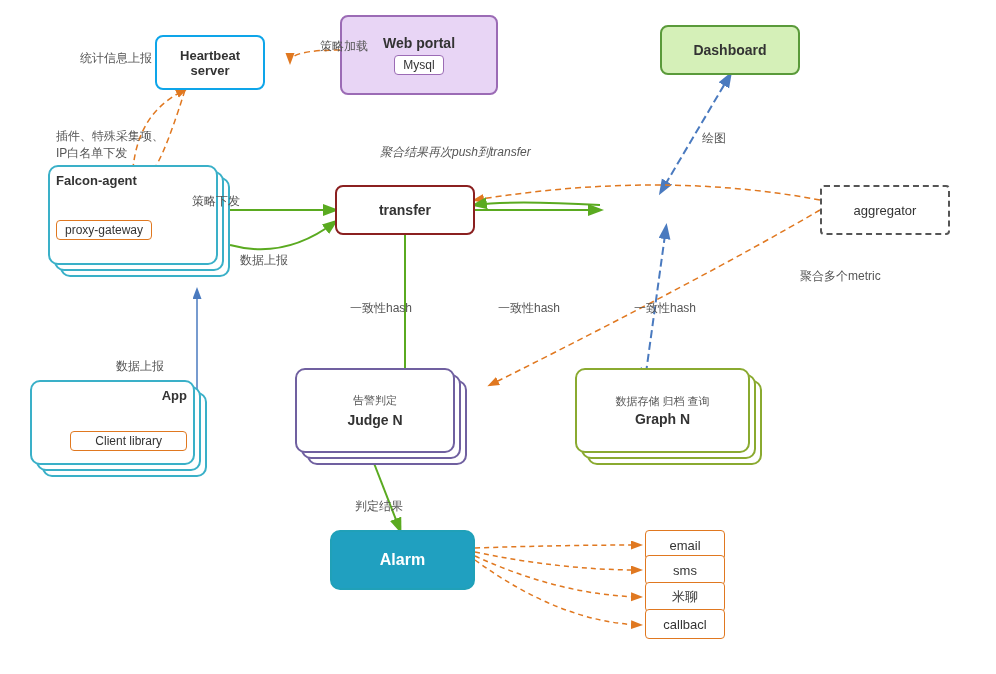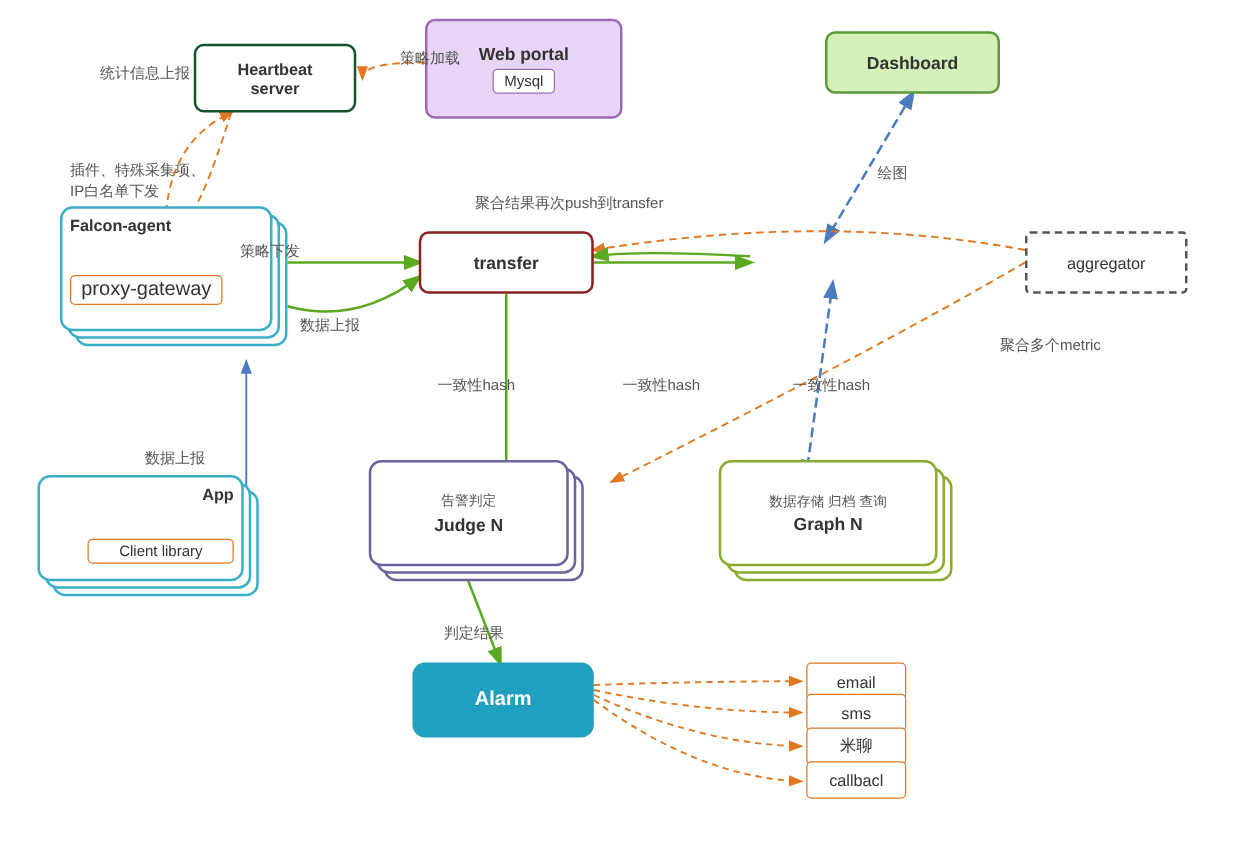--- a/index.html
+++ b/index.html
@@ -21,22 +21,22 @@
       display: flex;
       align-items: center;
       justify-content: center;
       text-align: center;
       font-size: 14px;
       font-weight: bold;
     }
     
     .heartbeat-server {
       left: 155px; top: 35px;
-      width: 130px; height: 55px;
-      border: 2px solid #14532d;
+      width: 110px; height: 55px;
+      border: 2px solid #0ea5e9;
       border-radius: 8px;
       background: #fff;
       color: #333;
       font-size: 13px;
     }
     
     .web-portal {
       left: 340px; top: 15px;
       width: 158px; height: 80px;
       border: 2px solid #9b6bb5;
@@ -121,21 +121,21 @@
       font-size: 13px;
       font-weight: bold;
       color: #333;
     }
     .proxy-box {
       margin-top: 32px;
       border: 1.5px solid #e07820;
       border-radius: 4px;
       background: #fff;
       padding: 2px 8px;
-      font-size: 16px;
+      font-size: 12px;
       font-weight: normal;
     }
     
     .judge-stack {
       position: absolute;
       left: 295px; top: 368px;
     }
     .judge-card {
       position: absolute;
       width: 160px; height: 85px;
@@ -421,21 +421,21 @@
   </div>
   <div class="ann" style="left:192px; top:193px;">
     <span>策略下发</span>
   </div>
   <div class="ann" style="left:240px; top:252px;">
     <span>数据上报</span>
   </div>
   <div class="ann" style="left:116px; top:358px;">
     <span>数据上报</span>
   </div>
-  <div class="ann" style="left:380px; top:154px;">
+  <div class="ann" style="left:380px; top:144px;font-style:italic;">
     <span>聚合结果再次push到transfer</span>
   </div>
   <div class="ann" style="left:350px; top:300px;">
     <span>一致性hash</span>
   </div>
   <div class="ann" style="left:498px; top:300px;">
     <span>一致性hash</span>
   </div>
   <div class="ann" style="left:634px; top:300px;">
     <span>一致性hash</span>

